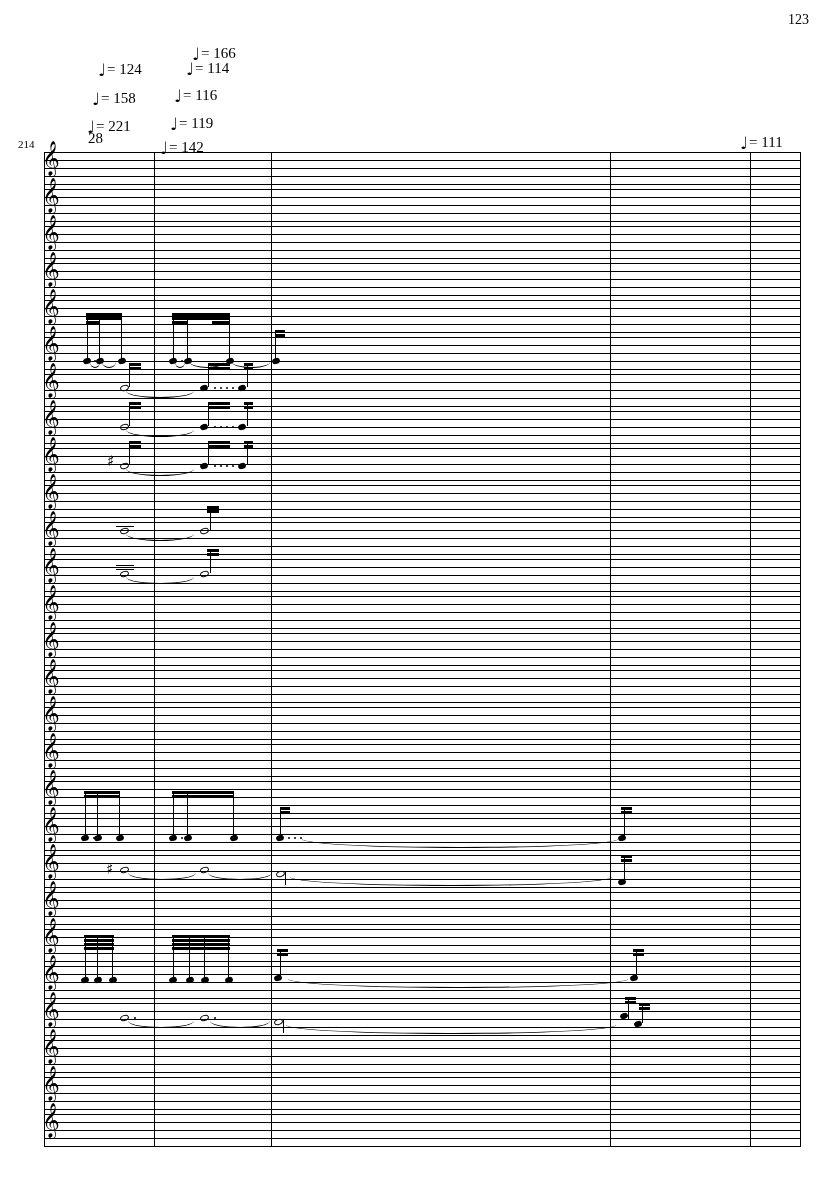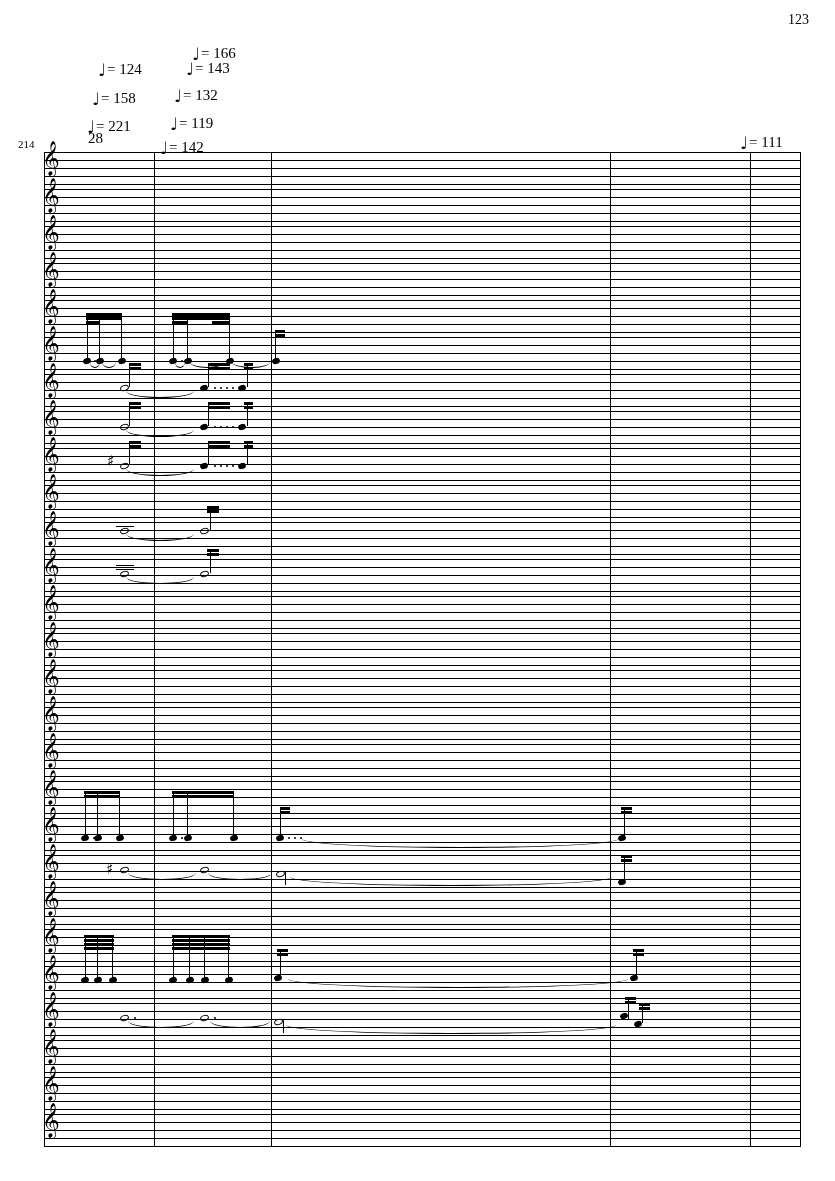--- a/index.html
+++ b/index.html
@@ -164,22 +164,22 @@
 
 <div class="page">
 
   <div class="page-number">123</div>
 
   <div id="tempo-layer">
       <div class="tempo" style="left: 98px; top: 62px;"><span class="note-glyph">♩</span><span>= 124</span></div>
       <div class="tempo" style="left: 92px; top: 91px;"><span class="note-glyph">♩</span><span>= 158</span></div>
       <div class="tempo" style="left: 87px; top: 119px;"><span class="note-glyph">♩</span><span>= 221</span></div>
       <div class="tempo" style="left: 192px; top: 46px;"><span class="note-glyph">♩</span><span>= 166</span></div>
-      <div class="tempo" style="left: 186px; top: 61px;"><span class="note-glyph">♩</span><span>= 143</span></div>
-      <div class="tempo" style="left: 174px; top: 88px;"><span class="note-glyph">♩</span><span>= 132</span></div>
+      <div class="tempo" style="left: 186px; top: 61px;"><span class="note-glyph">♩</span><span>= 114</span></div>
+      <div class="tempo" style="left: 174px; top: 88px;"><span class="note-glyph">♩</span><span>= 116</span></div>
       <div class="tempo" style="left: 170px; top: 116px;"><span class="note-glyph">♩</span><span>= 119</span></div>
       <div class="tempo" style="left: 160px; top: 140px;"><span class="note-glyph">♩</span><span>= 142</span></div>
       <div class="tempo" style="left: 740px; top: 135px;"><span class="note-glyph">♩</span><span>= 111</span></div>
     </div>
 
   <div class="measure-number">214</div>
   <div class="rehearsal-number">28</div>
 
   <div class="system" id="system" style="height: 995px;">
       <div class="staff" style="top: 0px;">

